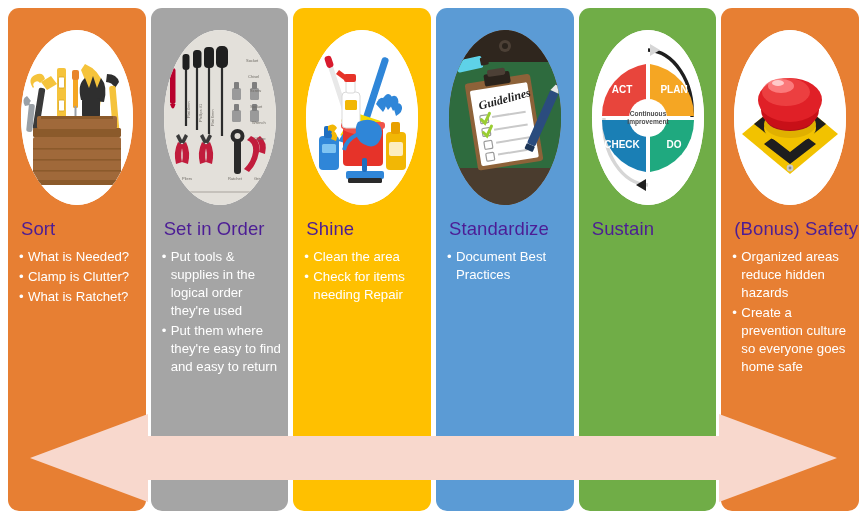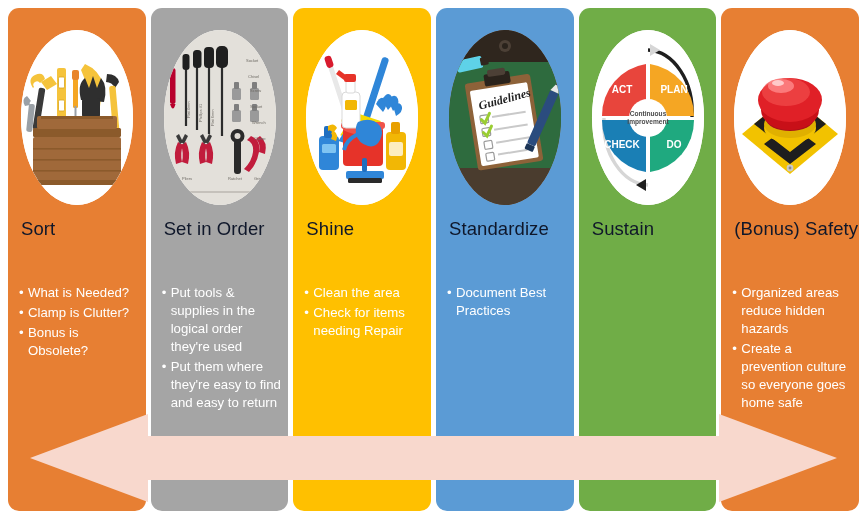--- a/index.html
+++ b/index.html
@@ -45,31 +45,30 @@
     inset: 0;
     overflow: hidden;
   }
   .media-inner svg { display: block; width: 100%; height: 100%; }
   .heading {
     position: absolute;
     left: 13px;
     top: 210px;
     font-size: 18.5px;
     font-weight: 400;
-    color: #0f172a;
+    color: #4c1d95;
     letter-spacing: 0.1px;
     white-space: nowrap;
   }
   .bullets {
     position: absolute;
     left: 11px;
     right: 7px;
     top: 240px;
     list-style: none;
-    margin-top: 36px;
   }
   .bullets li {
     position: relative;
     color: #ffffff;
     font-size: 13.2px;
     line-height: 1.37;
     padding-left: 9px;
     margin-bottom: 2px;
   }
   .bullets li::before {
@@ -130,21 +129,21 @@
             <rect x="12" y="150" width="88" height="5" rx="1.5" fill="#8B5A2B"></rect>
             <rect x="16" y="86" width="80" height="13" rx="2" fill="#A0693A"></rect>
             <rect x="20" y="86" width="72" height="3" fill="#8B5A2B"></rect>
           </svg>
         </div>
       </div>
       <div class="heading">Sort</div>
       <ul class="bullets">
         <li>What is Needed?</li>
         <li>Clamp is Clutter?</li>
-        <li>Bonus is Obsolete?</li>
+        <li>What is Ratchet?</li>
       </ul>
     </div>
 
     <div class="col" style="background:#A5A5A5">
       <div class="media">
         <div class="media-inner">
           <svg viewBox="0 0 112 175" preserveAspectRatio="xMidYMid slice">
             <rect x="0" y="0" width="112" height="175" fill="#E8E6E1"></rect>
             <rect x="0" y="0" width="112" height="175" fill="#DEDAD3" opacity="0.45"></rect>
             <g stroke="#2C2C2C" stroke-width="2.2" fill="none">

